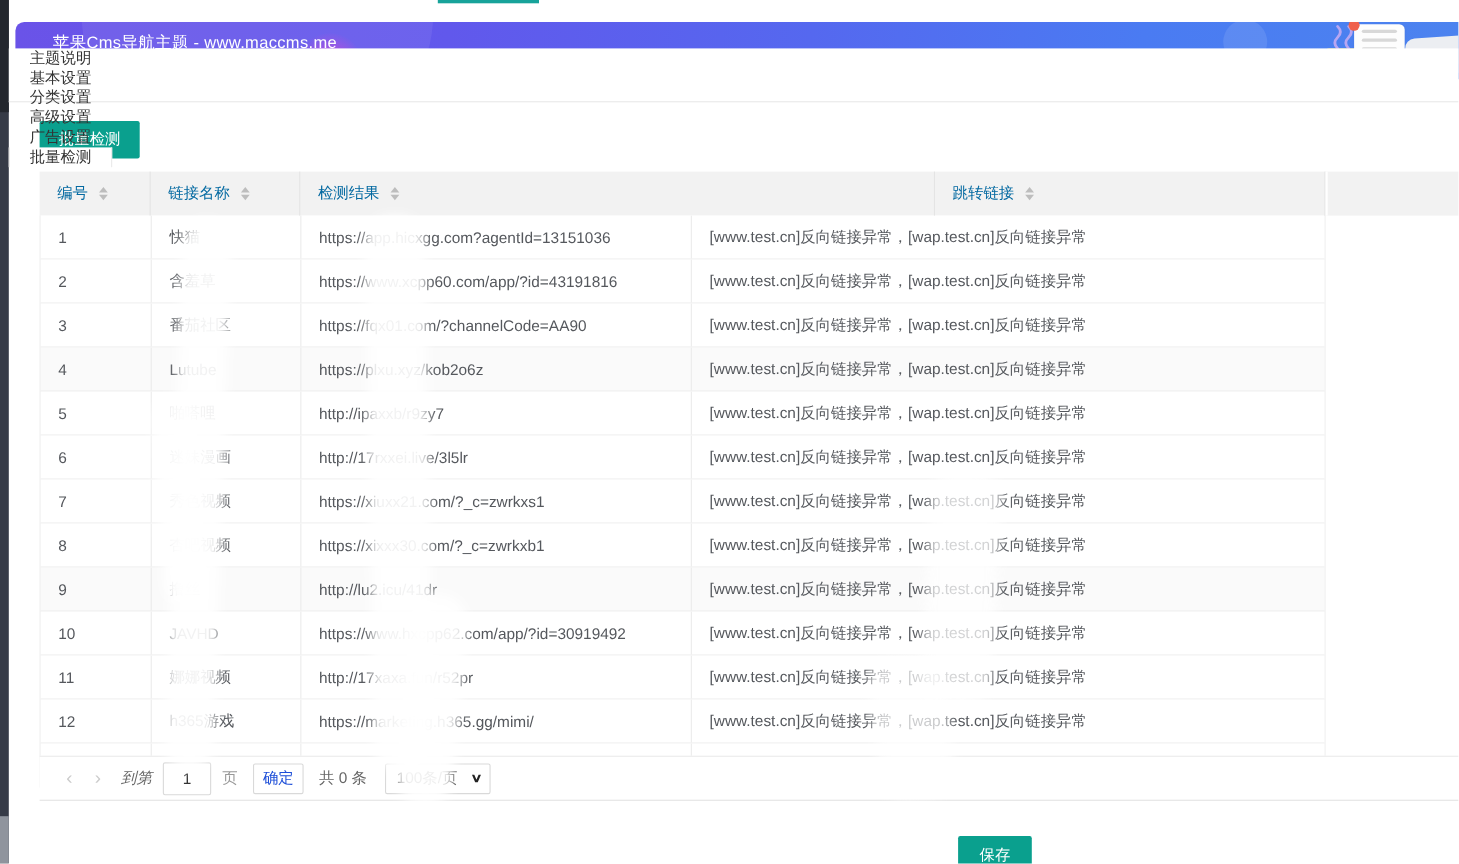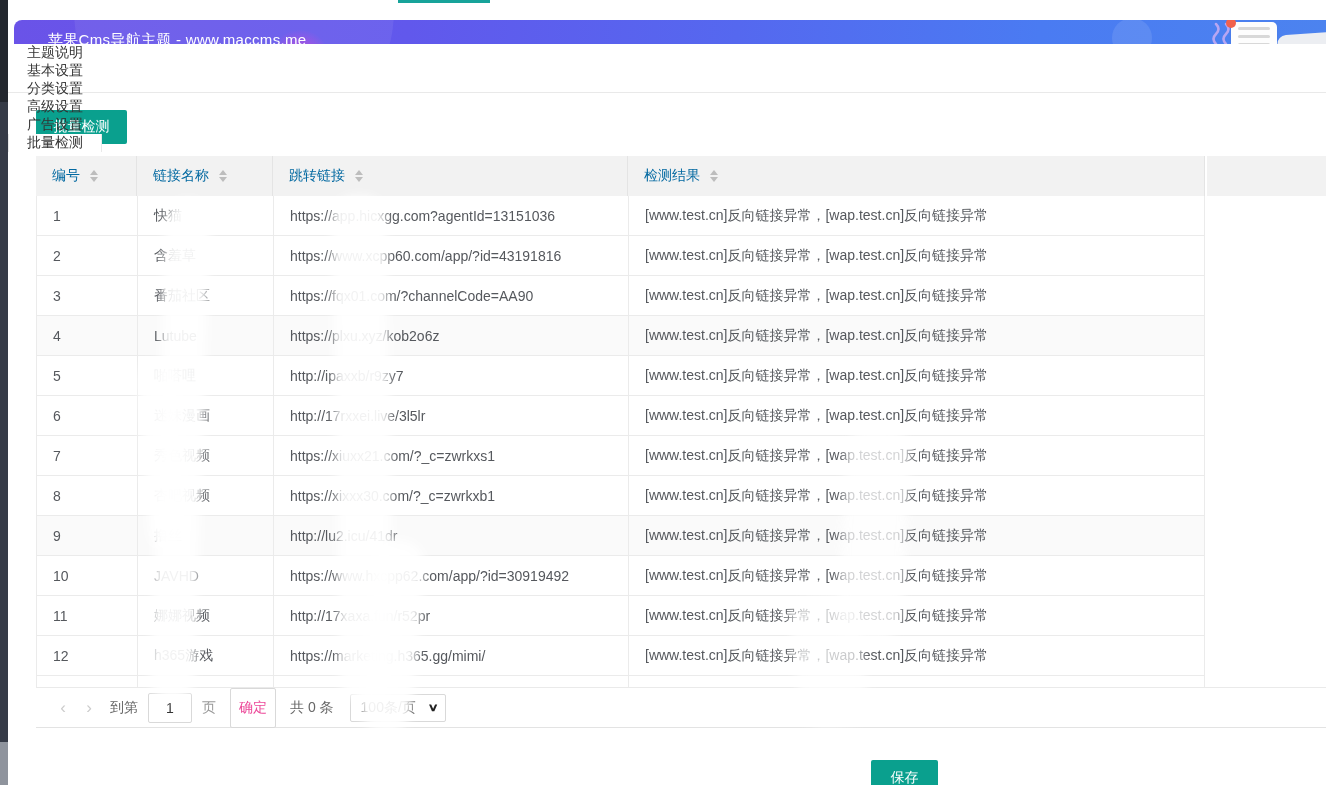--- a/index.html
+++ b/index.html
@@ -58,24 +58,24 @@
   .td{padding-left:16px;box-sizing:border-box;height:39px;display:flex;align-items:center;overflow:hidden;white-space:nowrap;}
   .td.c1{width:101px;border-right:1px solid #ebebeb;}
   .td.c2{width:136px;border-right:1px solid #ebebeb;}
   .td.c3{width:355px;border-right:1px solid #ebebeb;}
   .td.c4{flex:1;}
   
   .pagebar{position:absolute;left:36px;top:687px;width:1290px;height:41px;box-sizing:border-box;background:#fff;
     border-top:1px solid #eaeaea;border-bottom:1px solid #e3e3e3;display:flex;align-items:center;z-index:5;
     font-size:14px;color:#666;gap:0;padding-left:14px;}
   .pg-arrow{color:#ccc;font-size:17px;width:26px;text-align:center;cursor:default;user-select:none;}
-  .pg-label{margin:0 10px 0 8px;}
+  .pg-label{margin:0 10px 0 8px;font-style:italic;}
   .pg-input{width:38px;height:26px;border:1px solid #d9d9d9;border-radius:2px;text-align:center;font-size:14px;color:#333;font-family:inherit;}
   .pg-unit{margin:0 14px 0 10px;color:#999;}
-  .pg-confirm{width:46px;height:40px;border:1px solid #d9d9d9;background:#fff;border-radius:2px;font-size:14px;color:#ec4899;font-family:inherit;cursor:pointer;}
+  .pg-confirm{width:46px;height:28px;border:1px solid #d9d9d9;background:#fff;border-radius:2px;font-size:14px;color:#1d4ed8;font-family:inherit;cursor:pointer;}
   .pg-total{margin:0 16px 0 14px;color:#666;}
   .pg-select{width:96px;height:28px;border:1px solid #d9d9d9;border-radius:2px;display:flex;align-items:center;justify-content:space-between;
     padding:0 8px 0 10px;box-sizing:border-box;color:#333;cursor:pointer;background:#fff;}
   .pg-select .chev{font-size:11px;color:#222;font-weight:bold;transform:scaleX(1.4);}
   
   .smudge{position:absolute;background:rgba(255,255,255,.92);filter:blur(5px);border-radius:24px;z-index:9;pointer-events:none;}
   .s1 {left:158px;top:200px;width:44px;height:500px;transform:rotate(2deg);}
   .s1b{left:144px;top:360px;width:40px;height:190px;transform:rotate(-4deg);}
   .s2 {left:336px;top:196px;width:54px;height:505px;transform:rotate(-1deg);}
   .s2b{left:366px;top:540px;width:52px;height:192px;transform:rotate(5deg);}
@@ -134,29 +134,29 @@
           <i class="dn"></i>
         </span>
     </div>
     <div class="th c2">
       <span>链接名称</span>
       <span class="sort">
           <i class="up"></i>
           <i class="dn"></i>
         </span>
     </div>
+    <div class="th c4">
+      <span>检测结果</span>
+      <span class="sort">
+          <i class="up"></i>
+          <i class="dn"></i>
+        </span>
+    </div>
     <div class="th c3">
       <span>跳转链接</span>
-      <span class="sort">
-          <i class="up"></i>
-          <i class="dn"></i>
-        </span>
-    </div>
-    <div class="th c4">
-      <span>检测结果</span>
       <span class="sort">
           <i class="up"></i>
           <i class="dn"></i>
         </span>
     </div>
     <div class="th filler"></div>
   </div>
   <div class="tbody">
   <div class="tr">
     <div class="td c1">1</div>

